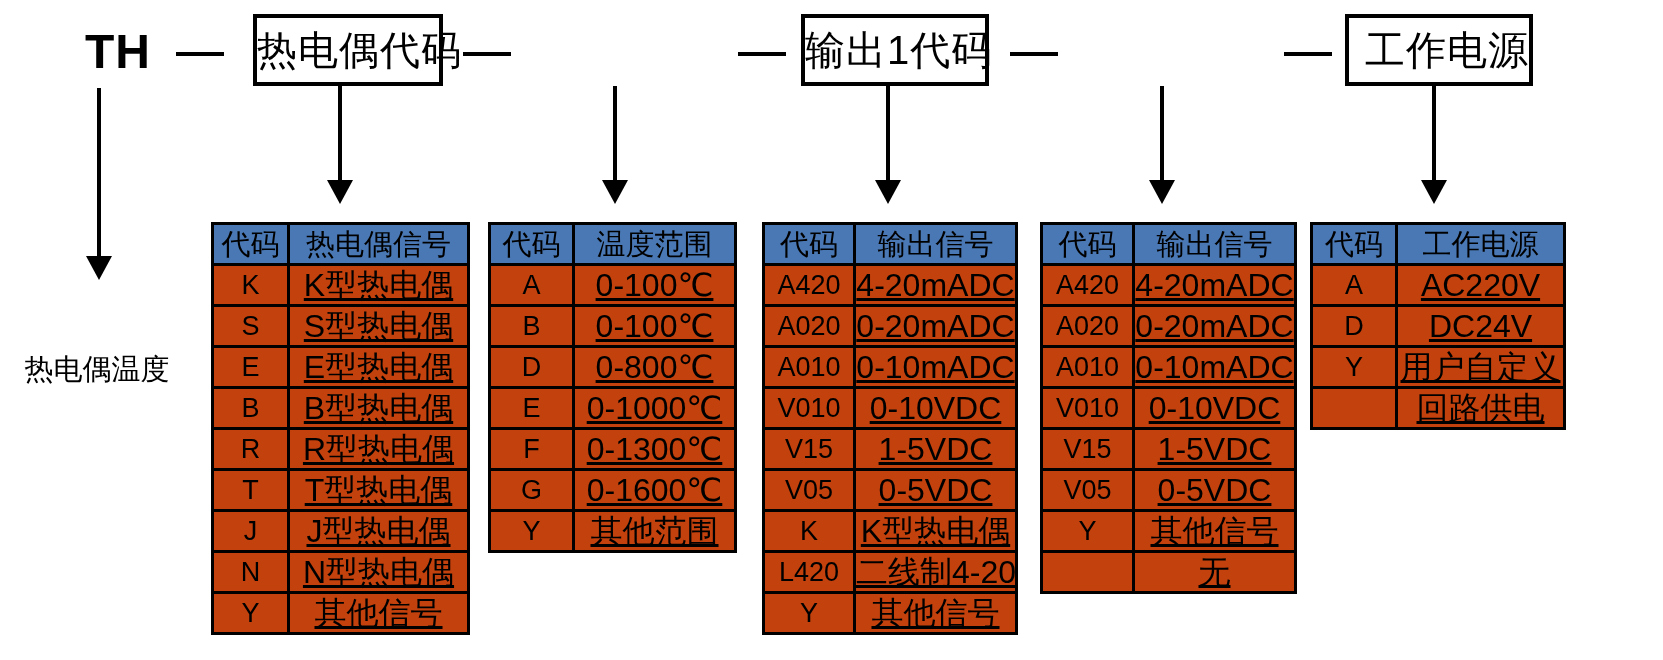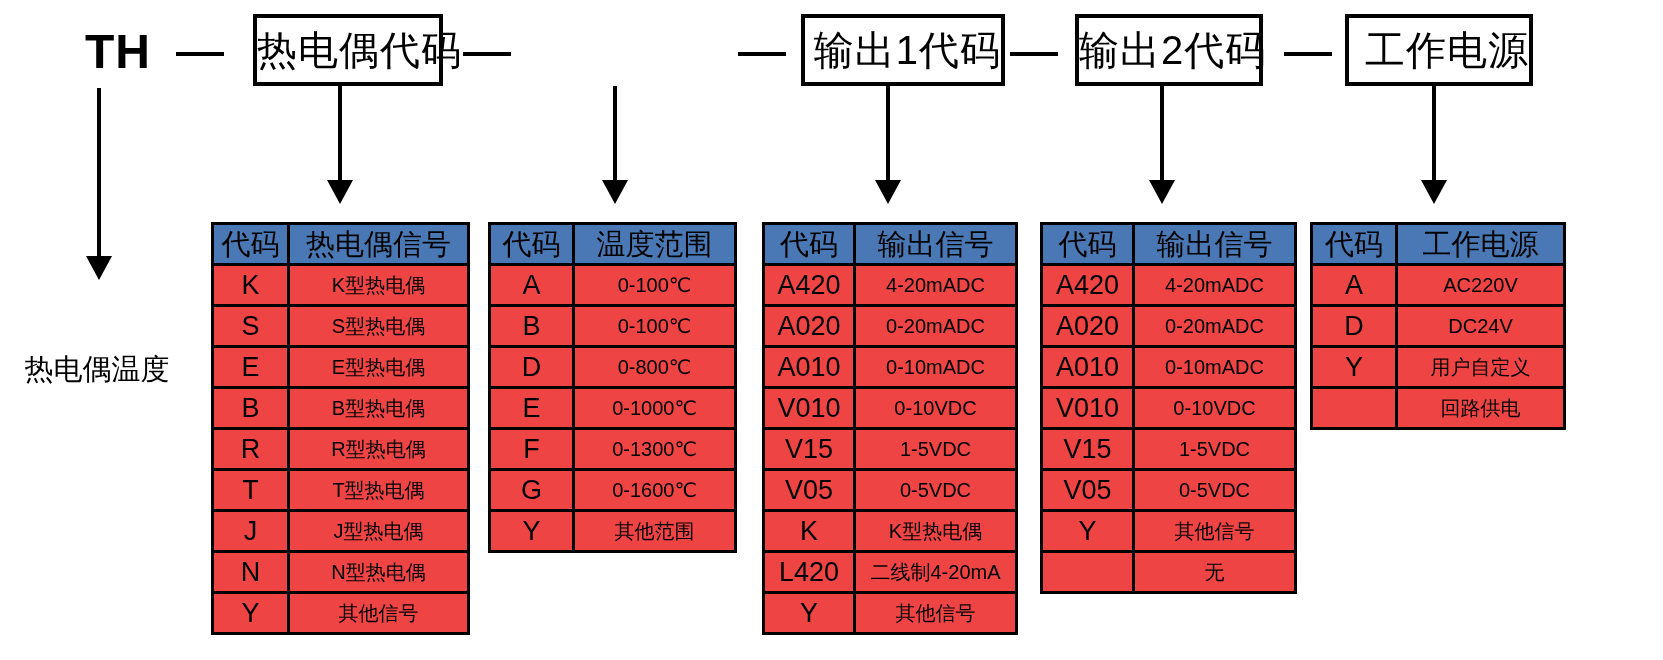--- a/index.html
+++ b/index.html
@@ -80,66 +80,65 @@
     line-height: 38px;
     font-family: "Liberation Sans", "DejaVu Sans", sans-serif;
     white-space: nowrap;
   }
 
   
   .tbl {
     position: absolute;
     border-collapse: collapse;
     table-layout: fixed;
-    background: #ef4444;
+    background: #c2410c;
   }
   .tbl td, .tbl th {
     border: 3px solid #000;
     padding: 0;
     text-align: center;
     vertical-align: middle;
     font-weight: normal;
     font-size: 28px;
     height: 38px;
     line-height: 34px;
     white-space: nowrap;
     overflow: hidden;
     font-family: "Liberation Sans", "DejaVu Sans", sans-serif;
   }
   .tbl th {
     background: #4a78b4;
     color: #000;
     font-size: 29px;
   }
   .tbl td.code { font-size: 27px; }
-  .tbl td.desc { font-size: 20px; }
+  .tbl td.desc { font-size: 32px; text-decoration: underline; }
 </style>
 </head>
 <body>
 
 <div id="page">
 
   <div class="code-row">
 
     <div class="code-prefix" style="left:55px; top:0; width:110px;">TH</div>
 
     <div class="dash" style="left:168px; width:48px;"></div>
 
     <div class="code-box" style="left:245px; top:0; width:190px;">热电偶代码</div>
 
     <div class="dash" style="left:455px; width:48px;"></div>
 
 
     <div class="dash" style="left:730px; width:48px;"></div>
 
-    <div class="code-box" style="left:793px; top:0; width:204px;">输出1代码</div>
+    <div class="code-box" style="left:793px; top:0; width:188px;">输出1代码</div>
 
     <div class="dash" style="left:1002px; width:48px;"></div>
 
-    <div class="code-box" style="left:1067px; top:0; width:188px;">输出2代码</div>
 
     <div class="dash" style="left:1276px; width:48px;"></div>
 
     <div class="code-box" style="left:1337px; top:0; width:188px;">工作电源</div>
   </div>
 
   <div class="vline" style="left:97px; top:88px; height:168px;"></div>
   <div class="arrow-head" style="left:86px; top:256px;"></div>
 
   <div class="vline" style="left:338px; top:86px; height:94px;"></div>

